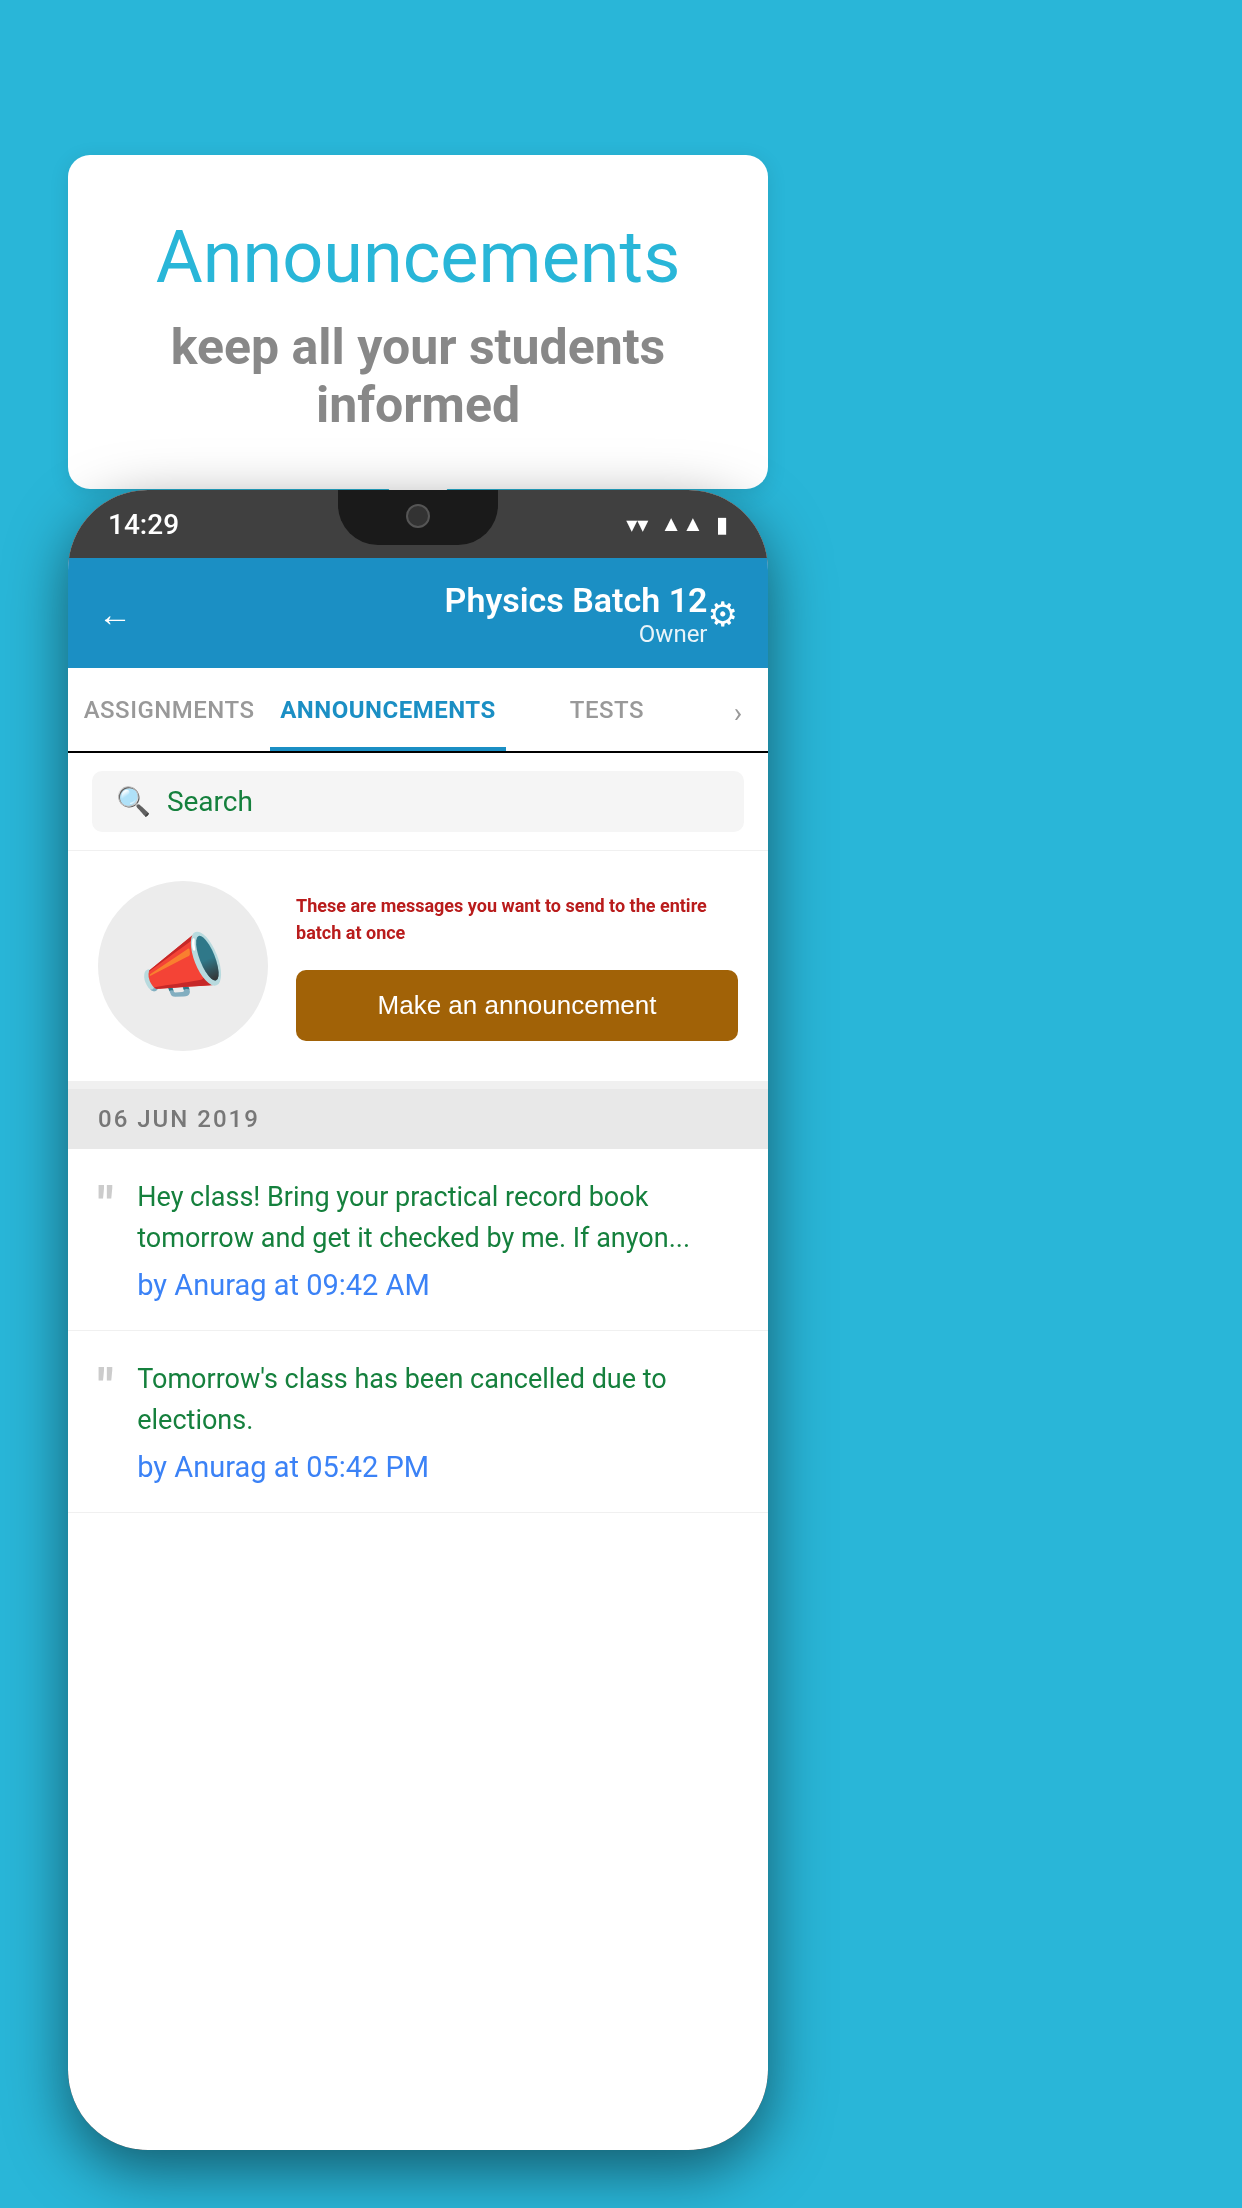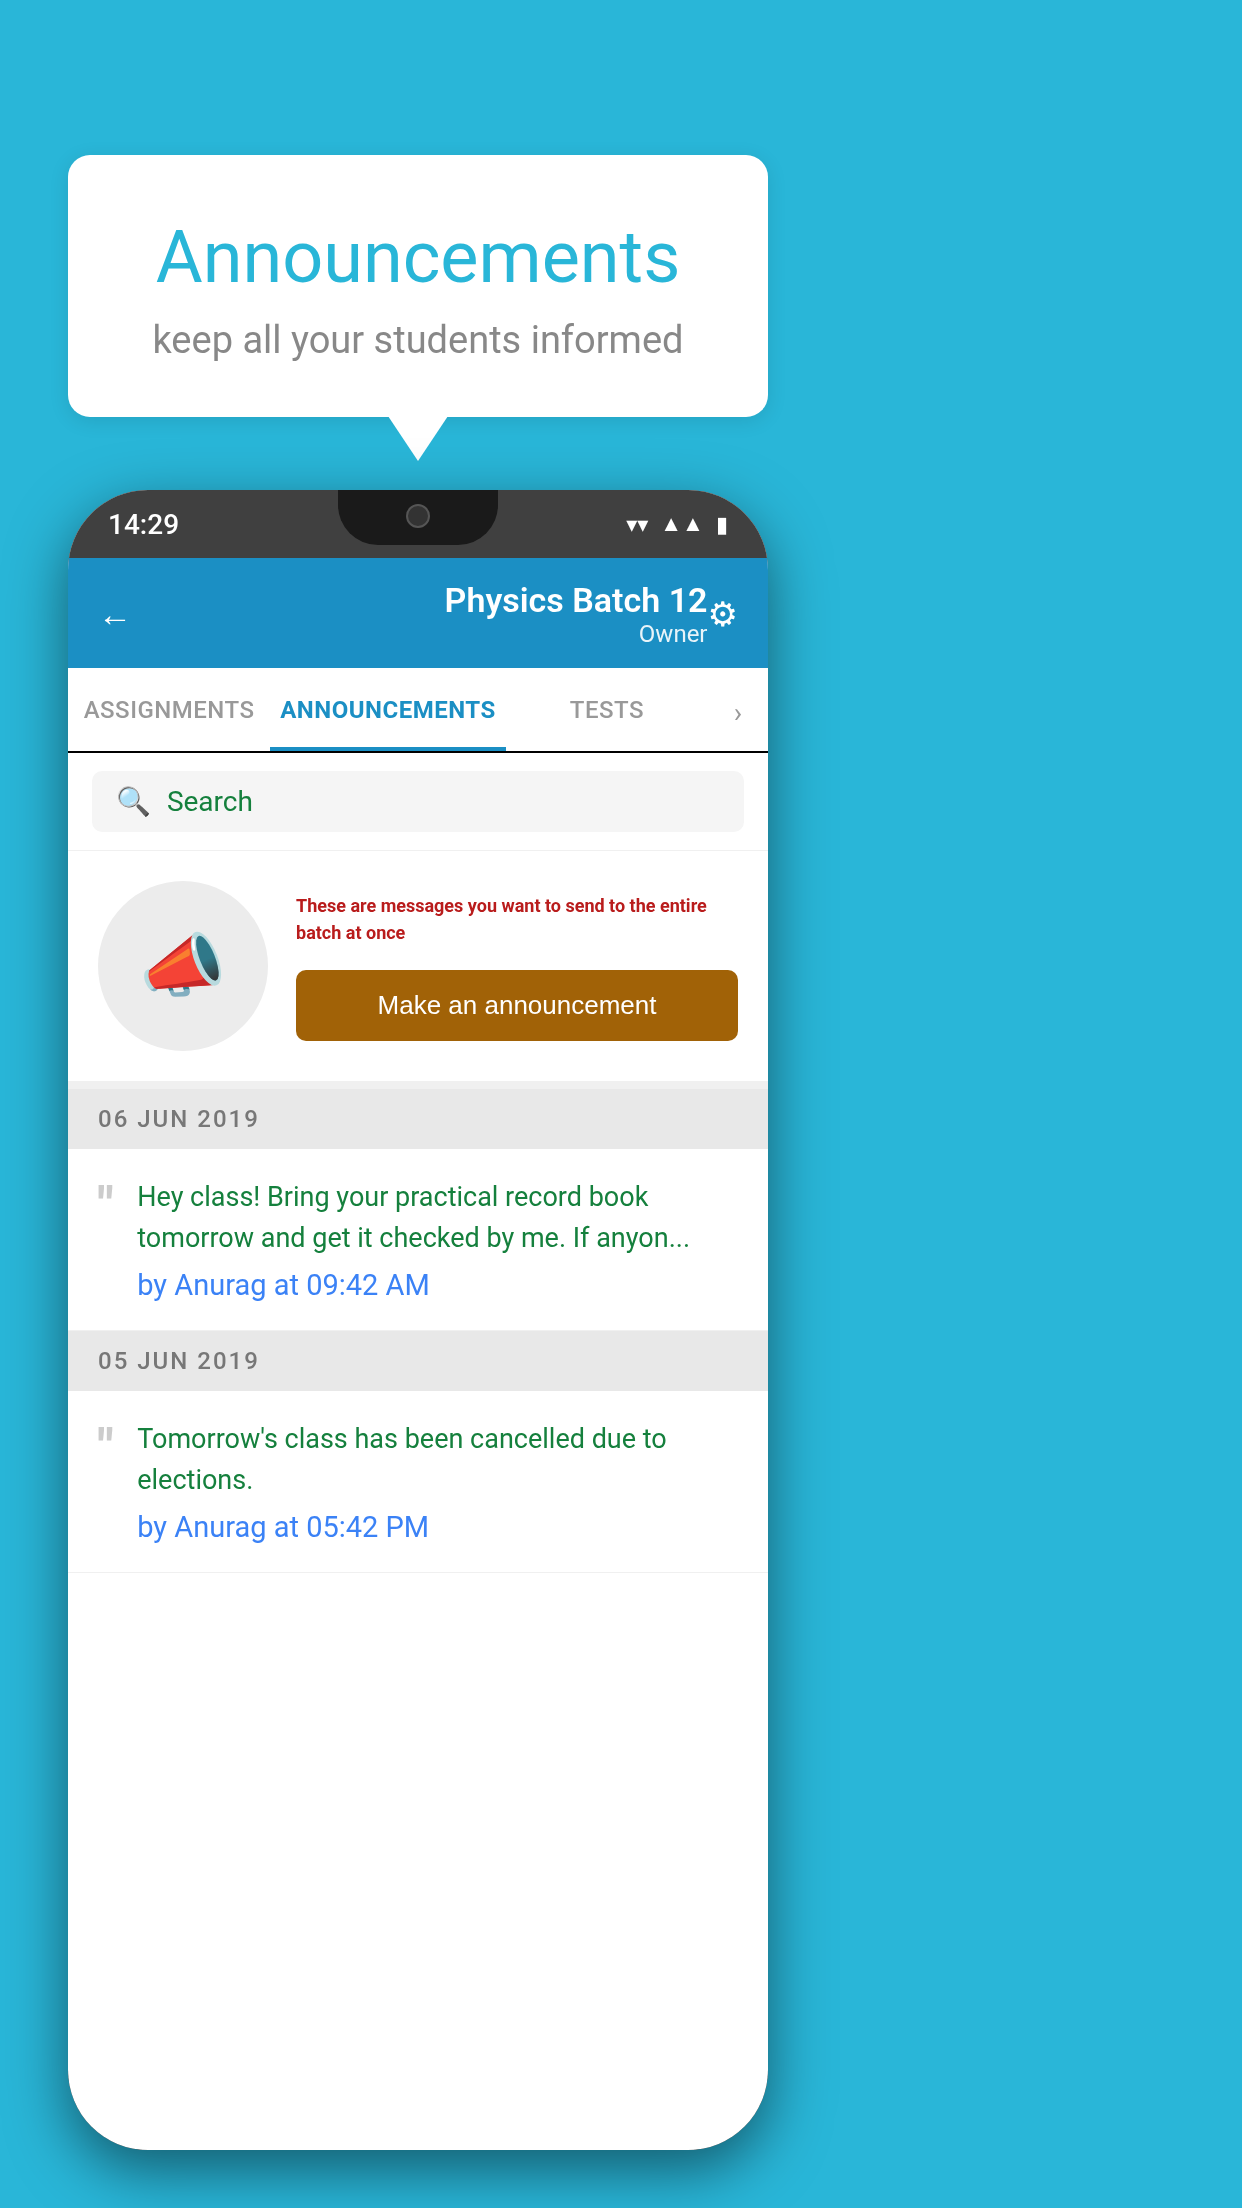--- a/index.html
+++ b/index.html
@@ -43,23 +43,23 @@
     }
 
     .speech-bubble h1 {
       font-size: 72px;
       color: #29b6d8;
       font-weight: 400;
       margin-bottom: 18px;
     }
 
     .speech-bubble p {
-      font-size: 38px;
+      font-size: 50px;
       color: #888;
-      font-weight: 400;
+      font-weight: 700;
     }
 
     
     .phone-wrapper {
       position: absolute;
       top: 490px;
       left: 68px;
       width: 700px;
       height: 1680px;
     }
@@ -406,21 +406,20 @@
       <div class="date-divider">06  JUN  2019</div>
 
       <div class="announcement-item">
         <div class="quote-icon">"</div>
         <div class="announcement-content">
           <div class="announcement-text">Hey class! Bring your practical record book tomorrow and get it checked by me. If anyon...</div>
           <div class="announcement-meta">by Anurag at 09:42 AM</div>
         </div>
       </div>
 
-      <div class="date-divider">05  JUN  2019</div>
 
       <div class="announcement-item">
         <div class="quote-icon">"</div>
         <div class="announcement-content">
           <div class="announcement-text">Tomorrow's class has been cancelled due to elections.</div>
           <div class="announcement-meta">by Anurag at 05:42 PM</div>
         </div>
       </div>
 
     </div>

